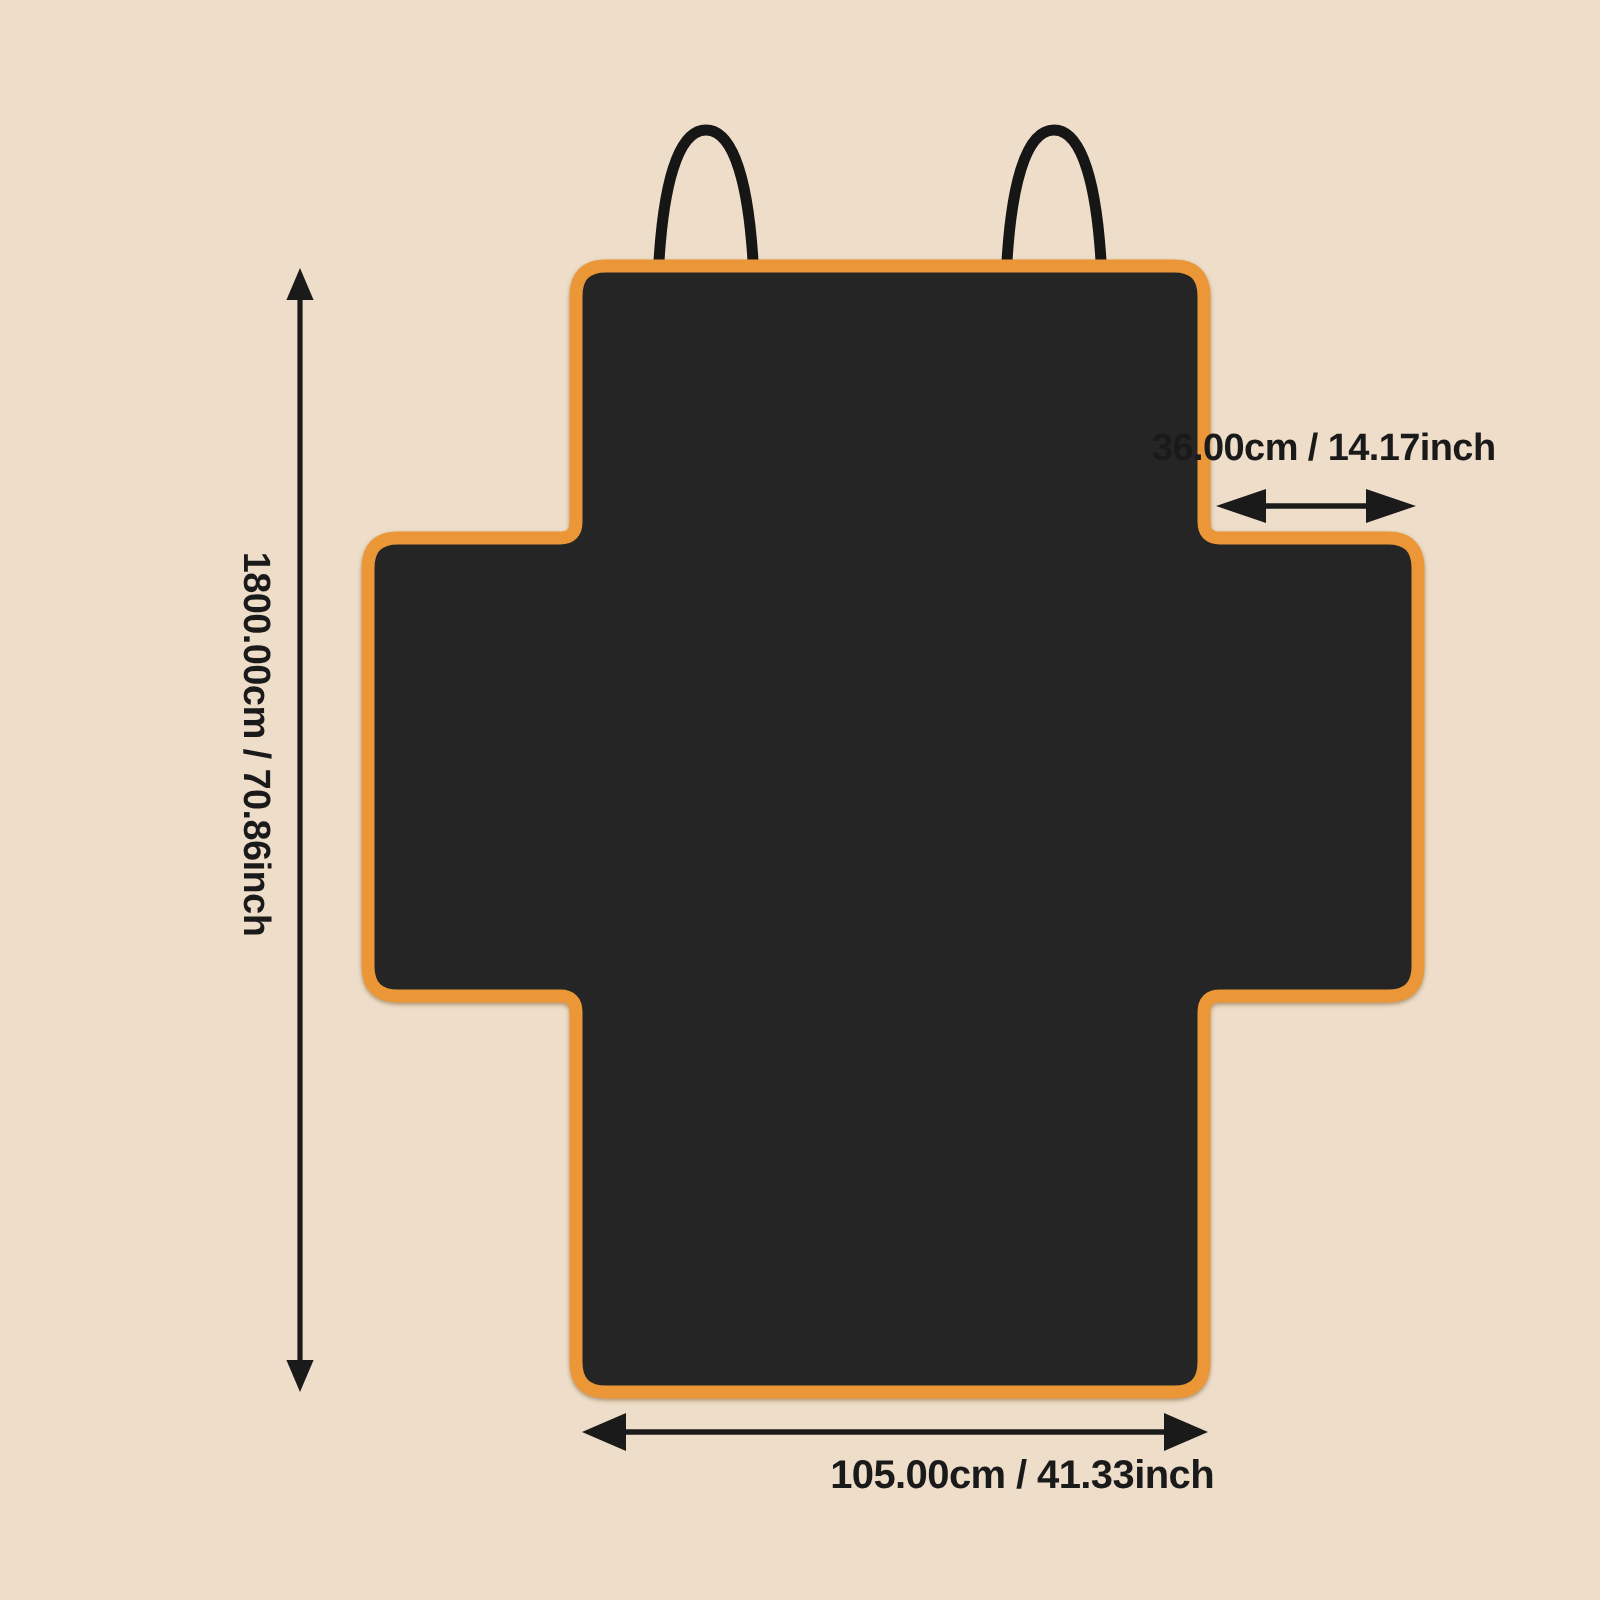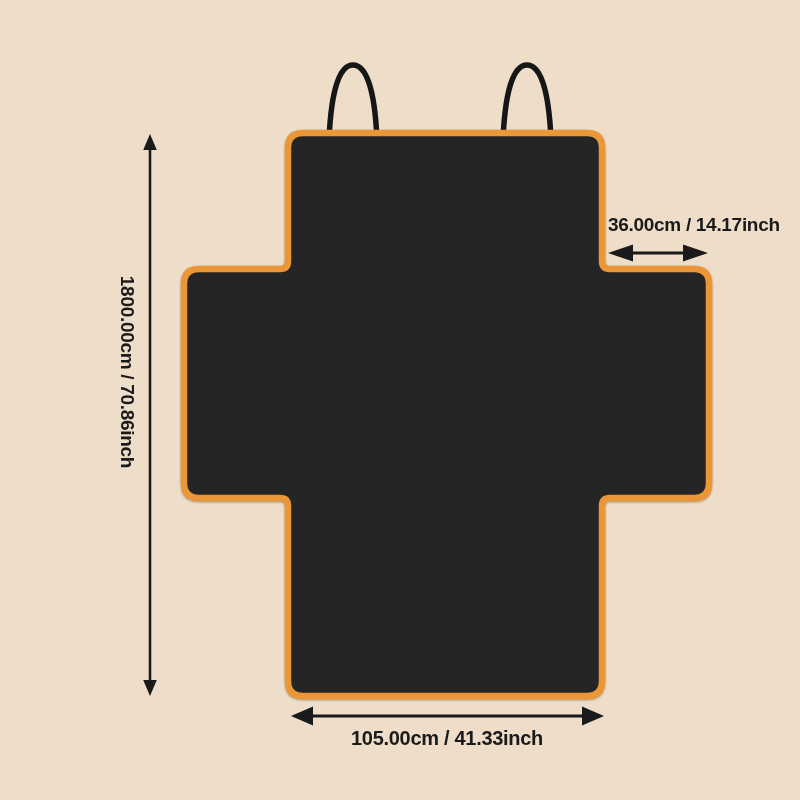--- a/index.html
+++ b/index.html
@@ -22,28 +22,28 @@
   .dim-label {
     position: absolute;
     color: #1A1A1A;
     font-size: 19px;
     font-weight: 600;
     letter-spacing: -0.3px;
     white-space: nowrap;
     user-select: none;
   }
   .dim-label.flap {
-    left: 608px;
+    left: 576px;
     top: 214px;
   }
   .dim-label.width {
     left: 287px;
     top: 727px;
     width: 320px;
-    text-align: center;
+    text-align: right;
     font-size: 20px;
   }
   .dim-label.height {
     left: 127px;
     top: 372px;
     transform: translate(-50%, -50%) rotate(90deg);
   }
 </style>
 </head>
 <body>

